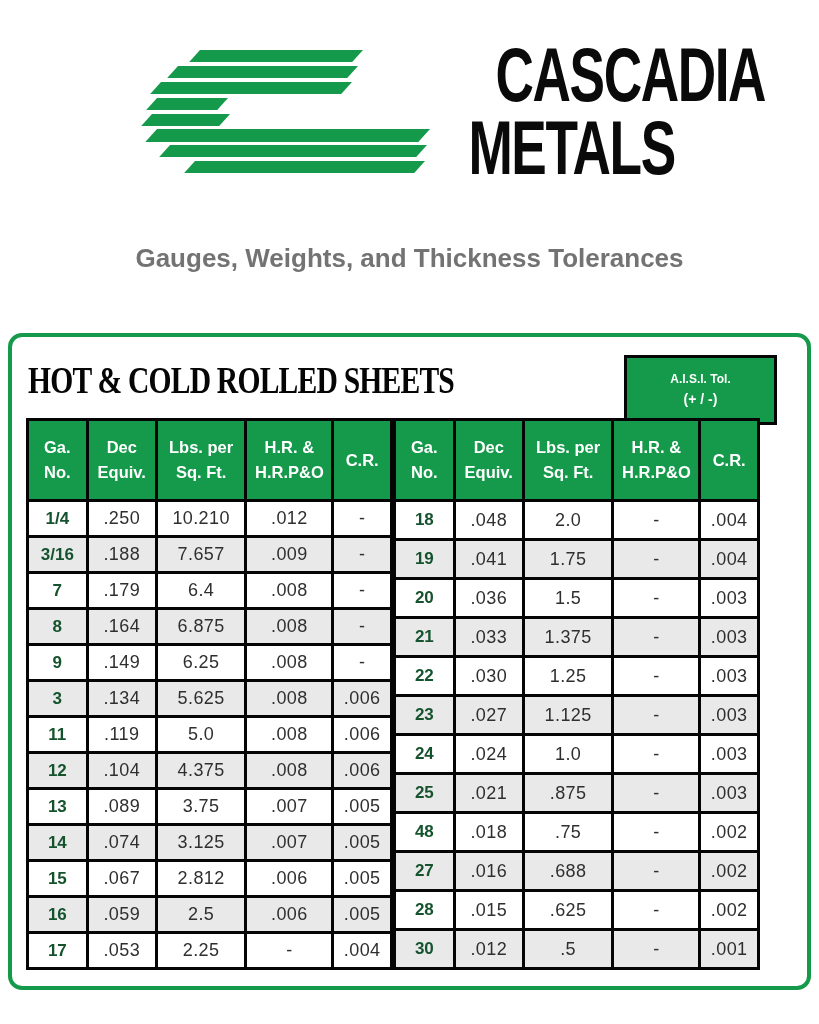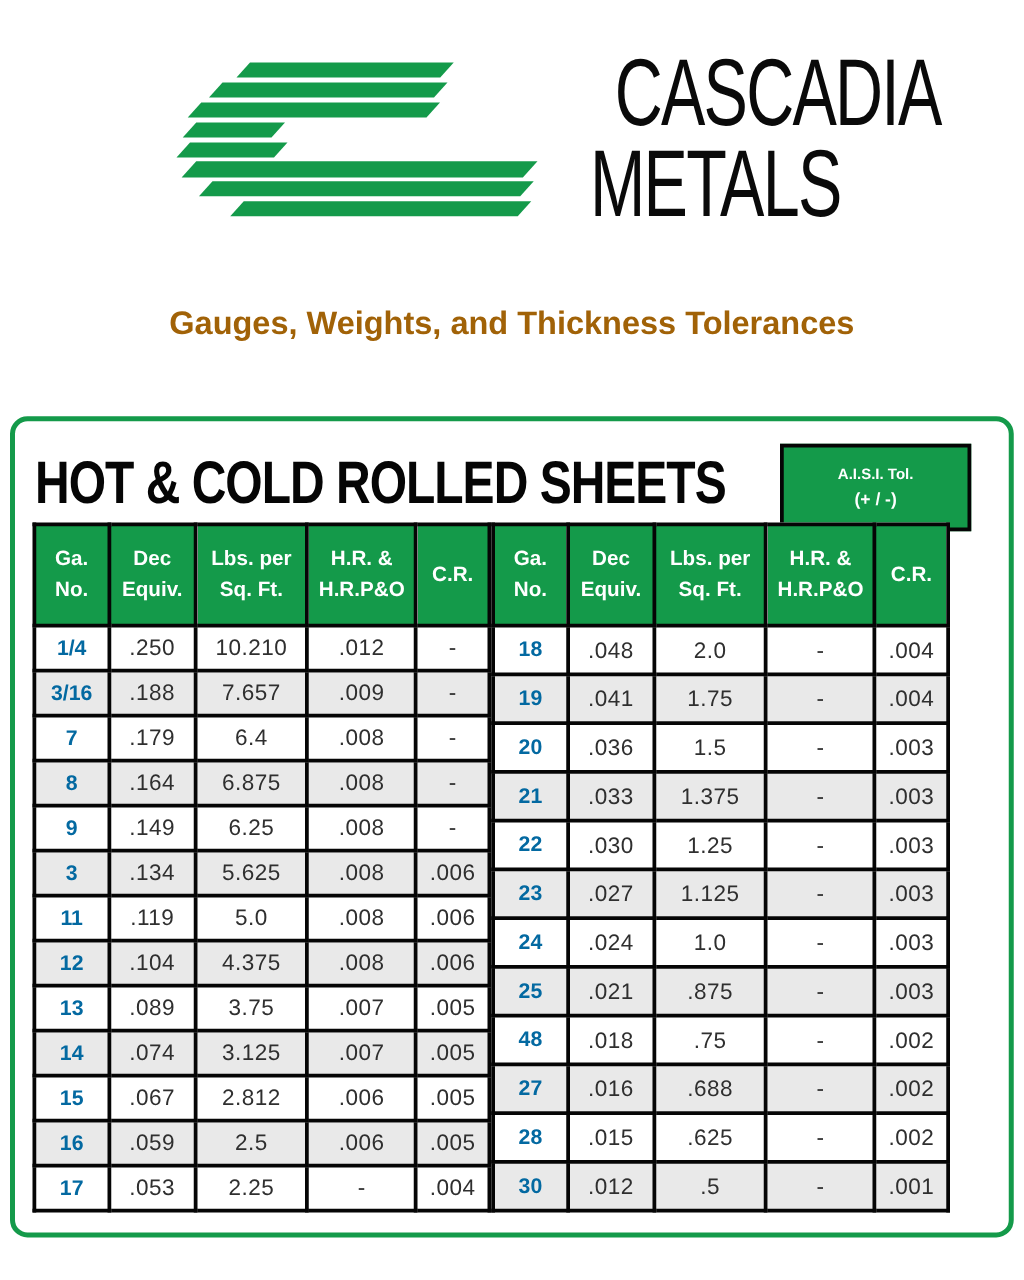--- a/index.html
+++ b/index.html
@@ -33,59 +33,60 @@
   .s7 { left: 20px; top: 100px; width: 257px; height: 12px; }
   .s8 { left: 45px; top: 116px; width: 230px; height: 12px; }
 
   .logo-text {
     position: absolute;
     left: 380px; top: 38px;
     width: 292px; height: 142px;
     text-align: right;
     line-height: 73px;
     color: #0a0a0a;
-    font-weight: 400;
+    font-weight: 700;
     font-size: 76px;
     white-space: nowrap;
   }
   .logo-text .brand-line {
     display: inline-block;
     transform: scaleX(0.70);
     transform-origin: 100% 50%;
     letter-spacing: -2px;
   }
 
   
   .page-title {
     position: absolute;
     left: 0; top: 243px;
     width: 100%;
     text-align: center;
     font-size: 26px;
     font-weight: 700;
-    color: #a16207;
+    color: #737373;
     letter-spacing: 0px;
   }
 
   
   .panel {
     position: absolute;
     left: 8px; top: 333px;
     width: 795px; height: 649px;
     border: 4px solid #149a4a;
     border-radius: 14px;
     background: #ffffff;
   }
   .panel-title {
     position: absolute;
     left: 16px; top: 22px;
-    font-size: 48px;
+    font-size: 37px;
     font-weight: 700;
     color: #050505;
     white-space: nowrap;
+    font-family: Liberation Serif, serif;
   }
   .panel-title .condense {
     display: inline-block;
     transform: scaleX(0.80);
     transform-origin: 0 50%;
     letter-spacing: -1px;
   }
   .aisi-box {
     position: absolute;
     top: 18px; right: 30px;
@@ -134,21 +135,21 @@
   .gauge-table td {
     height: 33px;
     font-size: 18px;
     font-weight: 400;
     color: #2f2f2f;
     letter-spacing: 0.4px;
   }
   .gauge-table td.gauge {
     font-weight: 700;
     font-size: 17px;
-    color: #0369a1;
+    color: #14532d;
     letter-spacing: 0px;
   }
   .gauge-table tbody tr:nth-child(even) td { background: #e9e9e9; }
   .gauge-table tbody tr:nth-child(odd) td { background: #ffffff; }
 
   .col-ga  { width: 16.4%; }
   .col-dec { width: 19.0%; }
   .col-lbs { width: 24.6%; }
   .col-hr  { width: 23.9%; }
   .col-cr  { width: 16.1%; }

